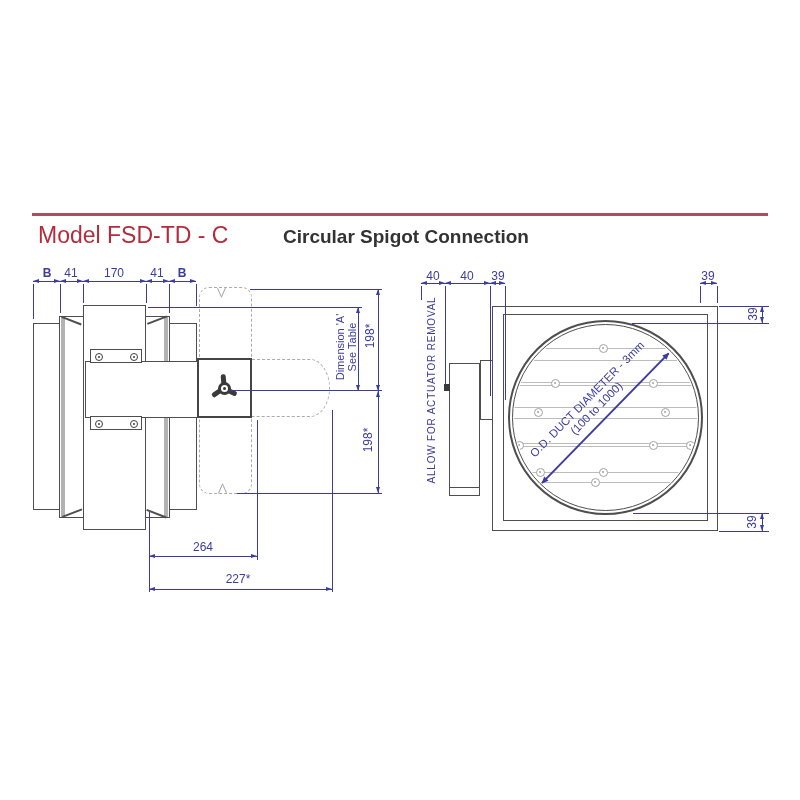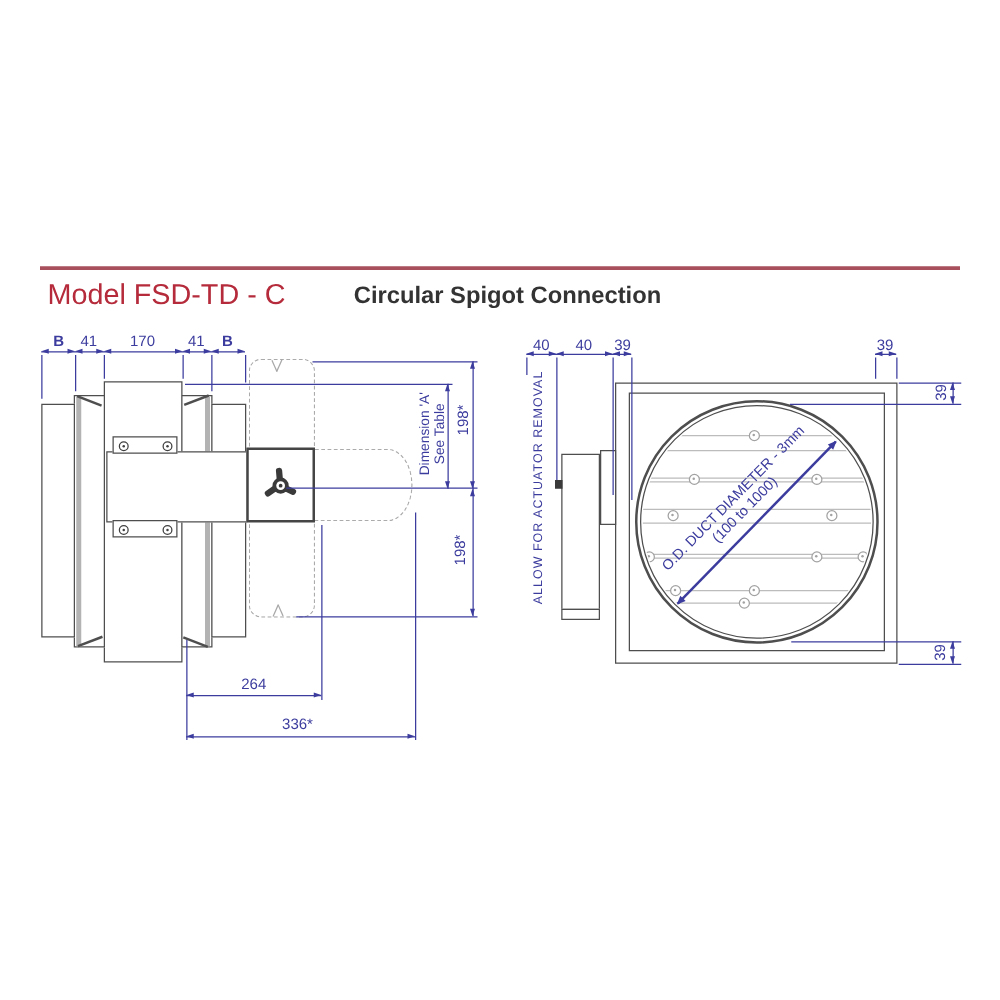--- a/index.html
+++ b/index.html
@@ -145,21 +145,21 @@
     <div class="d" style="left:149px;top:512px;width:1px;height:80px;"></div>
     <div class="d" style="left:257px;top:420px;width:1px;height:140px;"></div>
     <div class="d" style="left:332px;top:410px;width:1px;height:182px;"></div>
     <div class="d" style="left:149px;top:556px;width:108px;height:1px;"></div>
     <div class="al" style="left:149px;top:554px;"></div>
       <div class="ar" style="left:251px;top:554px;"></div>
     <div class="lab" style="left:203px;top:547px;">264</div>
     <div class="d" style="left:149px;top:589px;width:183px;height:1px;"></div>
     <div class="al" style="left:149px;top:587px;"></div>
       <div class="ar" style="left:326px;top:587px;"></div>
-    <div class="lab" style="left:238px;top:579px;">336*</div>
+    <div class="lab" style="left:238px;top:579px;">227*</div>
   </div>
 
   <div>
 
     <div class="r" style="left:492px;top:306px;width:226px;height:225px;"></div>
     <div class="r" style="left:503px;top:314px;width:205px;height:207px;border-width:1.2px;"></div>
 
     <div class="circle" style="left:508px;top:320px;width:195px;height:195px;"></div>
     <div class="circle" style="left:512px;top:324px;width:187px;height:187px;border-width:1.3px;"></div>
     <div class="clip" style="left:514px;top:326px;width:183px;height:183px;">

